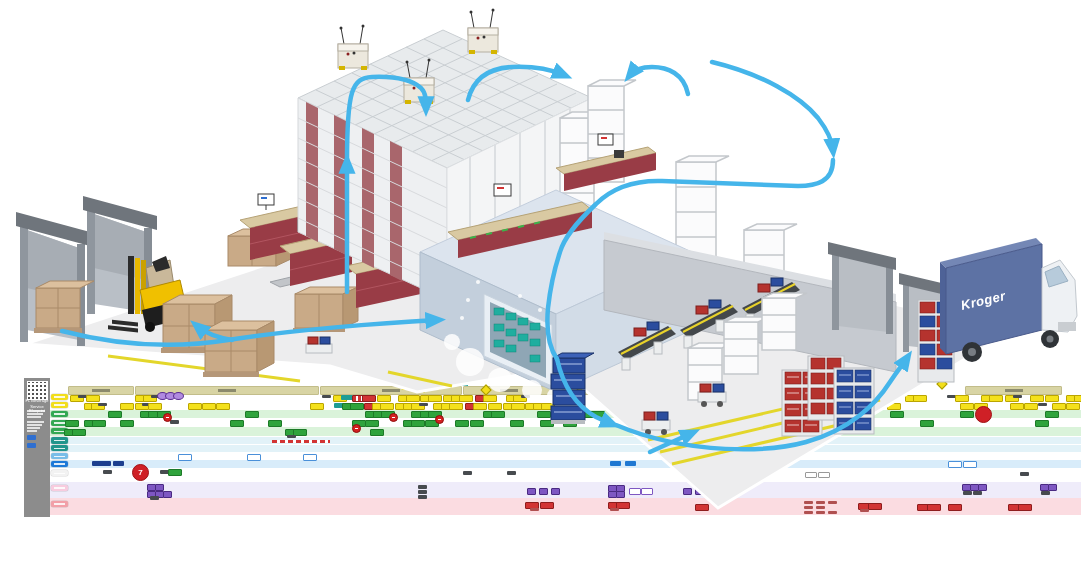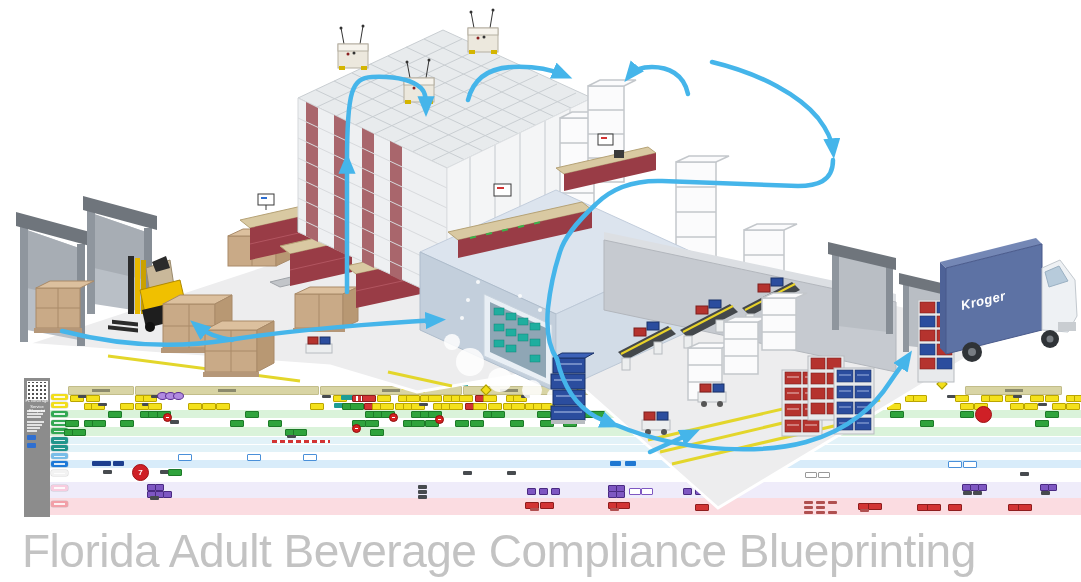--- a/index.html
+++ b/index.html
@@ -783,14 +783,13 @@
       <path d="M 468,100 C 474,76 492,68 512,67 C 534,66 552,70 564,75" marker-end="url(#arr)"></path>
       <path d="M 688,94 C 684,74 668,67 652,67 C 642,67 634,70 630,75" marker-end="url(#arr)"></path>
       <path d="M 712,62 C 762,74 800,96 818,118 C 828,131 832,140 833,150" marker-end="url(#arr)"></path>
       <path d="M 833,160 C 833,182 816,186 798,186 L 662,181 C 630,180 610,190 596,204 C 575,224 564,238 560,252 C 554,270 550,290 548,308 C 546,330 548,346 557,359"></path>
       <path d="M 557,359 C 564,390 580,408 596,417 C 602,420 607,422 612,424" marker-end="url(#arr)"></path>
       <path d="M 616,425 C 690,456 770,452 806,442 C 850,430 876,404 890,382 C 898,370 903,364 907,358" marker-end="url(#arr)"></path>
       <path d="M 650,452 L 692,433" marker-end="url(#arr)"></path>
     </g>
   </svg>
 
-  <div id="title">Florida Adult Beverage Compliance Blueprinting</div>
 </div>
 
 </body></html>

